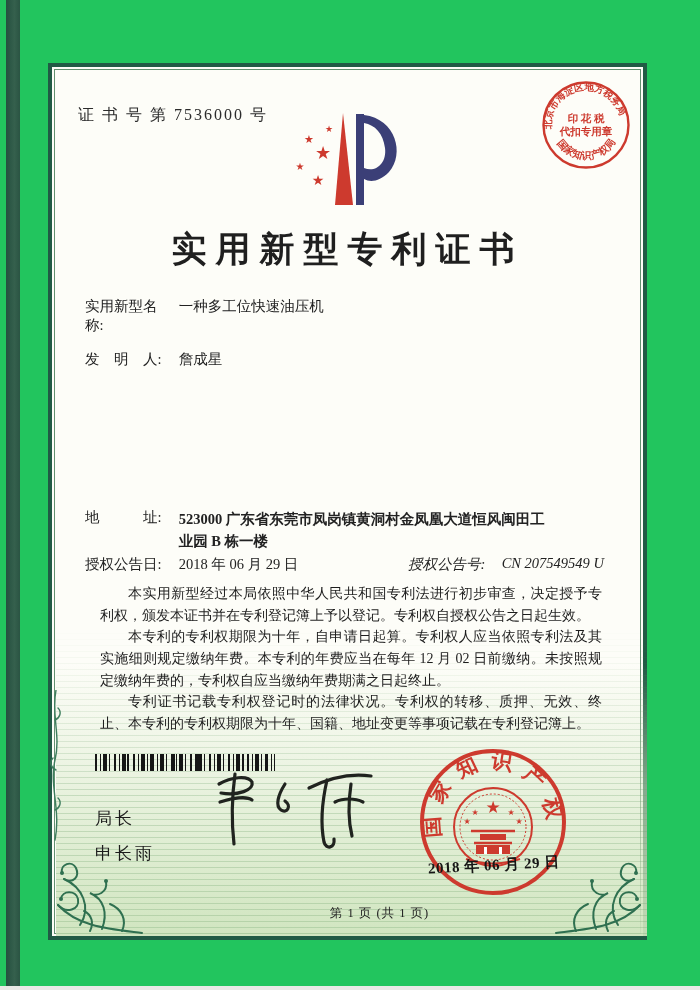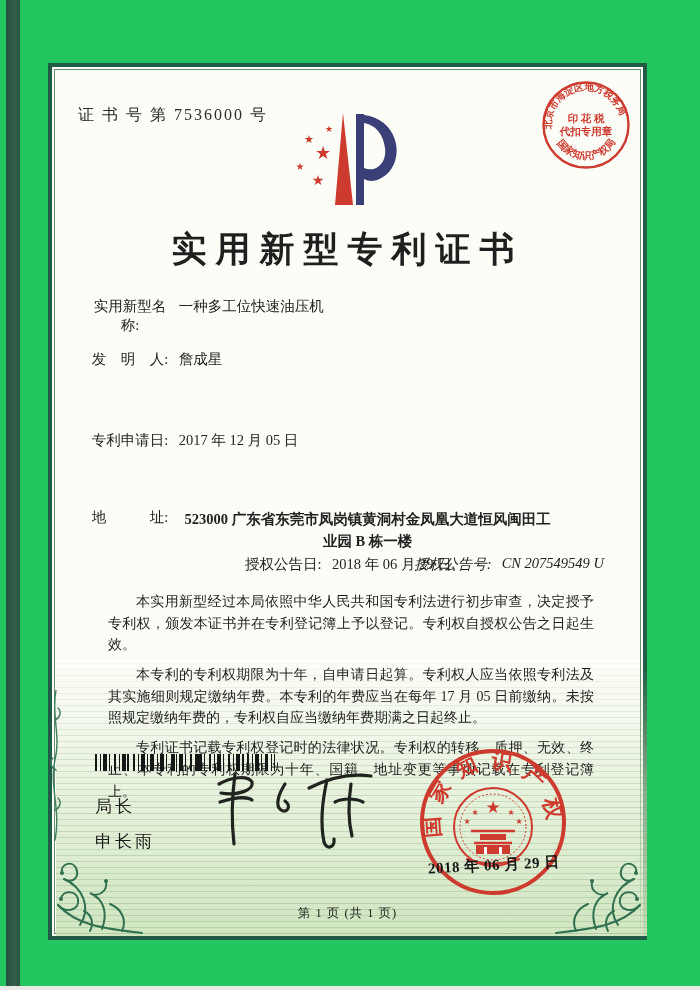--- a/index.html
+++ b/index.html
@@ -14,43 +14,43 @@
   .tint{position:absolute;left:4px;top:480px;width:591px;height:389px;
         background:linear-gradient(180deg,rgba(219,235,206,0) 0%,rgba(219,235,206,0) 30%,
                    rgba(216,233,201,.55) 62%,rgba(206,228,189,.95) 100%);}
   .stripes{position:absolute;left:4px;top:560px;width:591px;height:309px;
         background:repeating-linear-gradient(180deg,rgba(106,160,104,.28) 0 1px,rgba(255,255,255,0) 1px 6px);
         -webkit-mask-image:linear-gradient(180deg,transparent 0,black 55%);
         mask-image:linear-gradient(180deg,transparent 0,black 55%);}
   .cert-no{position:absolute;left:78px;top:105px;font-size:16px;color:#2c2c2c;letter-spacing:2px;}
   .title{position:absolute;left:48px;width:599px;top:210px;text-align:center;
          font-size:35px;font-weight:bold;color:#1f1f1f;letter-spacing:9px;margin-top:16px;}
-  .row{position:absolute;left:85px;font-size:14.5px;color:#222;text-align:center;}
+  .row{position:absolute;left:85px;font-size:14.5px;color:#222;}
   .row .lbl{display:inline-block;width:90px;vertical-align:top;}
   .row .val{display:inline-block;vertical-align:top;}
   .row .val.wrap{width:378px;line-height:1.55;font-weight:bold;}
   .row2col .pair2{position:absolute;left:323px;top:0;white-space:nowrap;font-style:italic;}
   .body-text{position:absolute;left:100px;top:583px;width:502px;font-size:14px;
              line-height:1.55;color:#1d1d1d;text-align:justify;}
-  .body-text p{margin:8px;text-indent:2em;font-family:Liberation Serif, serif;}
+  .body-text p{margin:0;text-indent:2em;font-family:Liberation Serif, serif;}
   .barcode{position:absolute;left:95px;top:754px;width:180px;height:17px;
     background:
       repeating-linear-gradient(90deg,#161616 0 2px,transparent 2px 5px,#161616 5px 6px,
         transparent 6px 8px,#161616 8px 12px,transparent 12px 14px,#161616 14px 15px,transparent 15px 19px),
       repeating-linear-gradient(90deg,transparent 0 9px,#161616 9px 11px,transparent 11px 23px);}
   .director{position:absolute;left:95px;top:795px;font-family:"Liberation Sans","DejaVu Sans",sans-serif;
             color:#1c1c1c;font-size:17px;letter-spacing:3px;}
-  .director div{margin-bottom:12px;}
+  .director div{margin-bottom:12px;margin-top:12px;}
   .sig{position:absolute;left:205px;top:760px;}
   .stamp-tax{position:absolute;left:541px;top:80px;}
   .seal{position:absolute;left:418px;top:747px;}
   .seal-date{position:absolute;left:428px;top:856px;font-size:15px;font-weight:bold;
              color:#161616;transform:rotate(-3deg);letter-spacing:.5px;white-space:nowrap;}
   .footer{position:absolute;left:48px;width:599px;top:905px;text-align:center;
-          font-size:12.5px;color:#222;letter-spacing:1px;}
+          font-size:12.5px;color:#222;letter-spacing:1px;padding-left:32px;}
   .flourish{position:absolute;}
   .fl-bl{left:50px;top:835px;}
   .fl-br{left:553px;top:835px;transform:scaleX(-1);}
   .vine{position:absolute;left:46px;top:690px;}
   .red{fill:#cd3a2e;}
   .sealtxt{fill:#cd3a2e;font-family:"Liberation Serif","DejaVu Serif",serif;font-weight:bold;}
 </style>
 </head>
 <body>
 
@@ -123,42 +123,38 @@
   <div class="title">实用新型专利证书</div>
 
   <div class="row" style="top:297px">
     <span class="lbl">实用新型名称:</span>
     <span class="val">一种多工位快速油压机</span>
   </div>
   <div class="row" style="top:350px">
     <span class="lbl">发　明　人:</span>
     <span class="val">詹成星</span>
   </div>
-  <div class="row" style="top:431px">
-    <span class="lbl">专利申请日:</span>
-    <span class="val">2017 年 12 月 05 日</span>
-  </div>
   <div class="row" style="top:508px">
     <span class="lbl">地　　　址:</span>
     <span class="val wrap">523000 广东省东莞市凤岗镇黄洞村金凤凰大道恒风闽田工业园 B 栋一楼</span>
   </div>
   <div class="row row2col" style="top:555px;width:520px">
     <span>
       <span class="lbl">授权公告日:</span>
       <span class="val">2018 年 06 月 29 日</span>
     </span>
     <span class="pair2">
       <span class="lbl">授权公告号:</span>
       <span class="val">CN 207549549 U</span>
     </span>
   </div>
 
   <div class="body-text">
     <p>本实用新型经过本局依照中华人民共和国专利法进行初步审查，决定授予专利权，颁发本证书并在专利登记簿上予以登记。专利权自授权公告之日起生效。</p>
-    <p>本专利的专利权期限为十年，自申请日起算。专利权人应当依照专利法及其实施细则规定缴纳年费。本专利的年费应当在每年 17 月 05 日前缴纳。未按照规定缴纳年费的，专利权自应当缴纳年费期满之日起终止。</p>
+    <p>本专利的专利权期限为十年，自申请日起算。专利权人应当依照专利法及其实施细则规定缴纳年费。本专利的年费应当在每年 12 月 02 日前缴纳。未按照规定缴纳年费的，专利权自应当缴纳年费期满之日起终止。</p>
     <p>专利证书记载专利权登记时的法律状况。专利权的转移、质押、无效、终止、本专利的专利权期限为十年、国籍、地址变更等事项记载在专利登记簿上。</p>
   </div>
 
   <div class="barcode"></div>
 
   <div class="director">
     <div>局长</div>
     <div>申长雨</div>
   </div>
 

